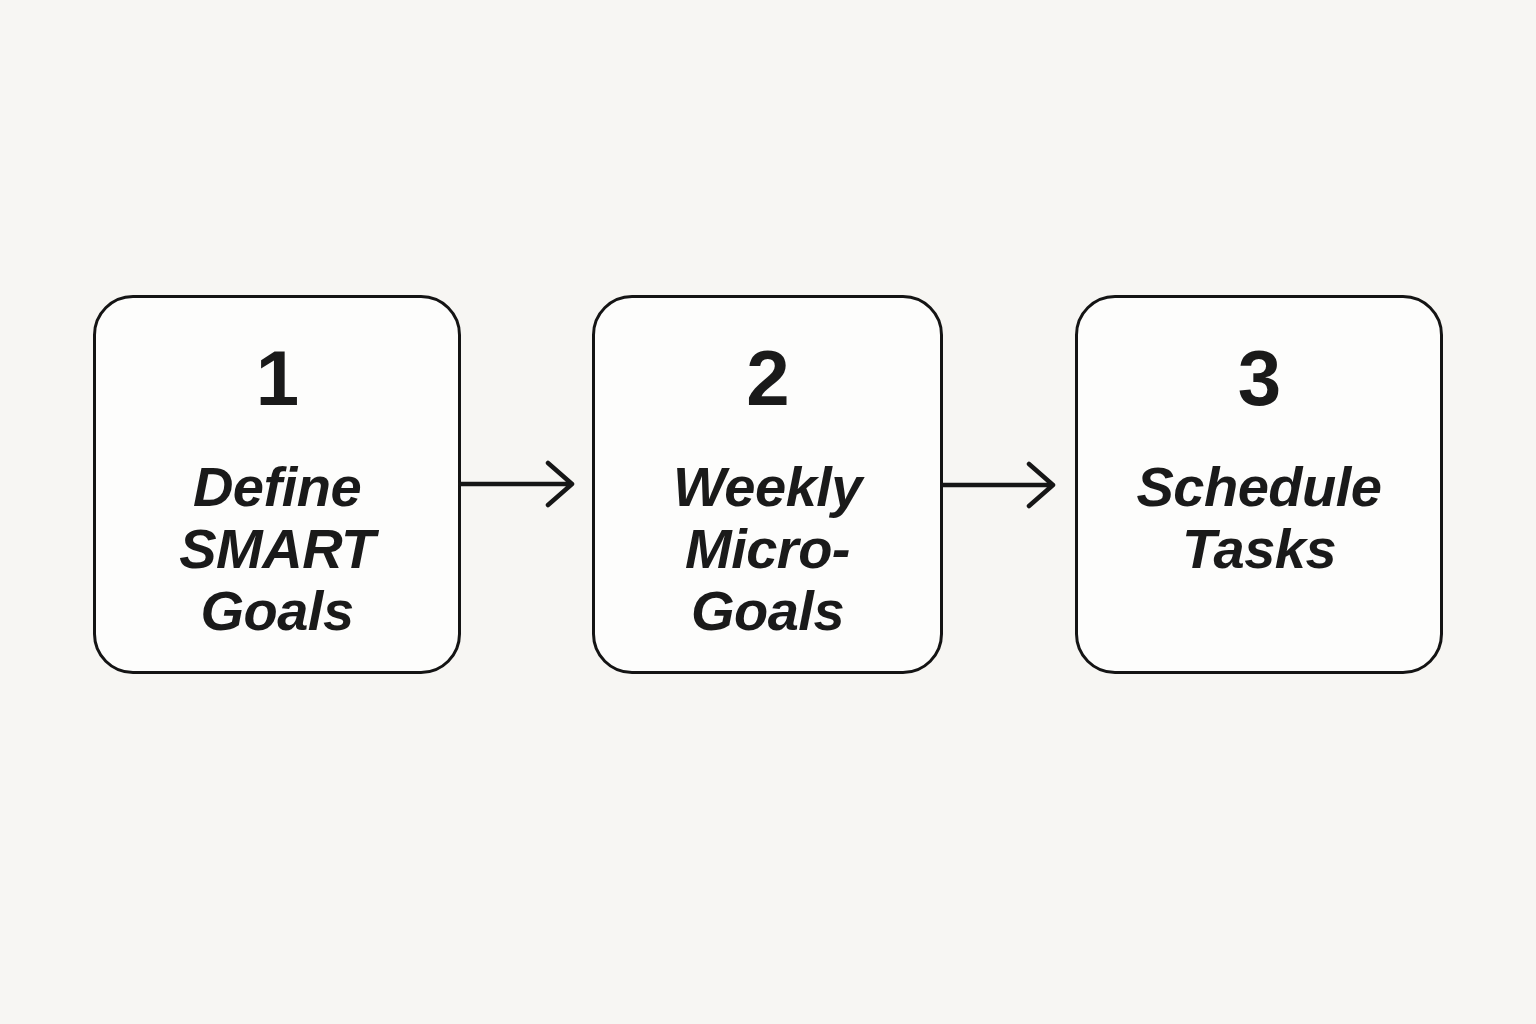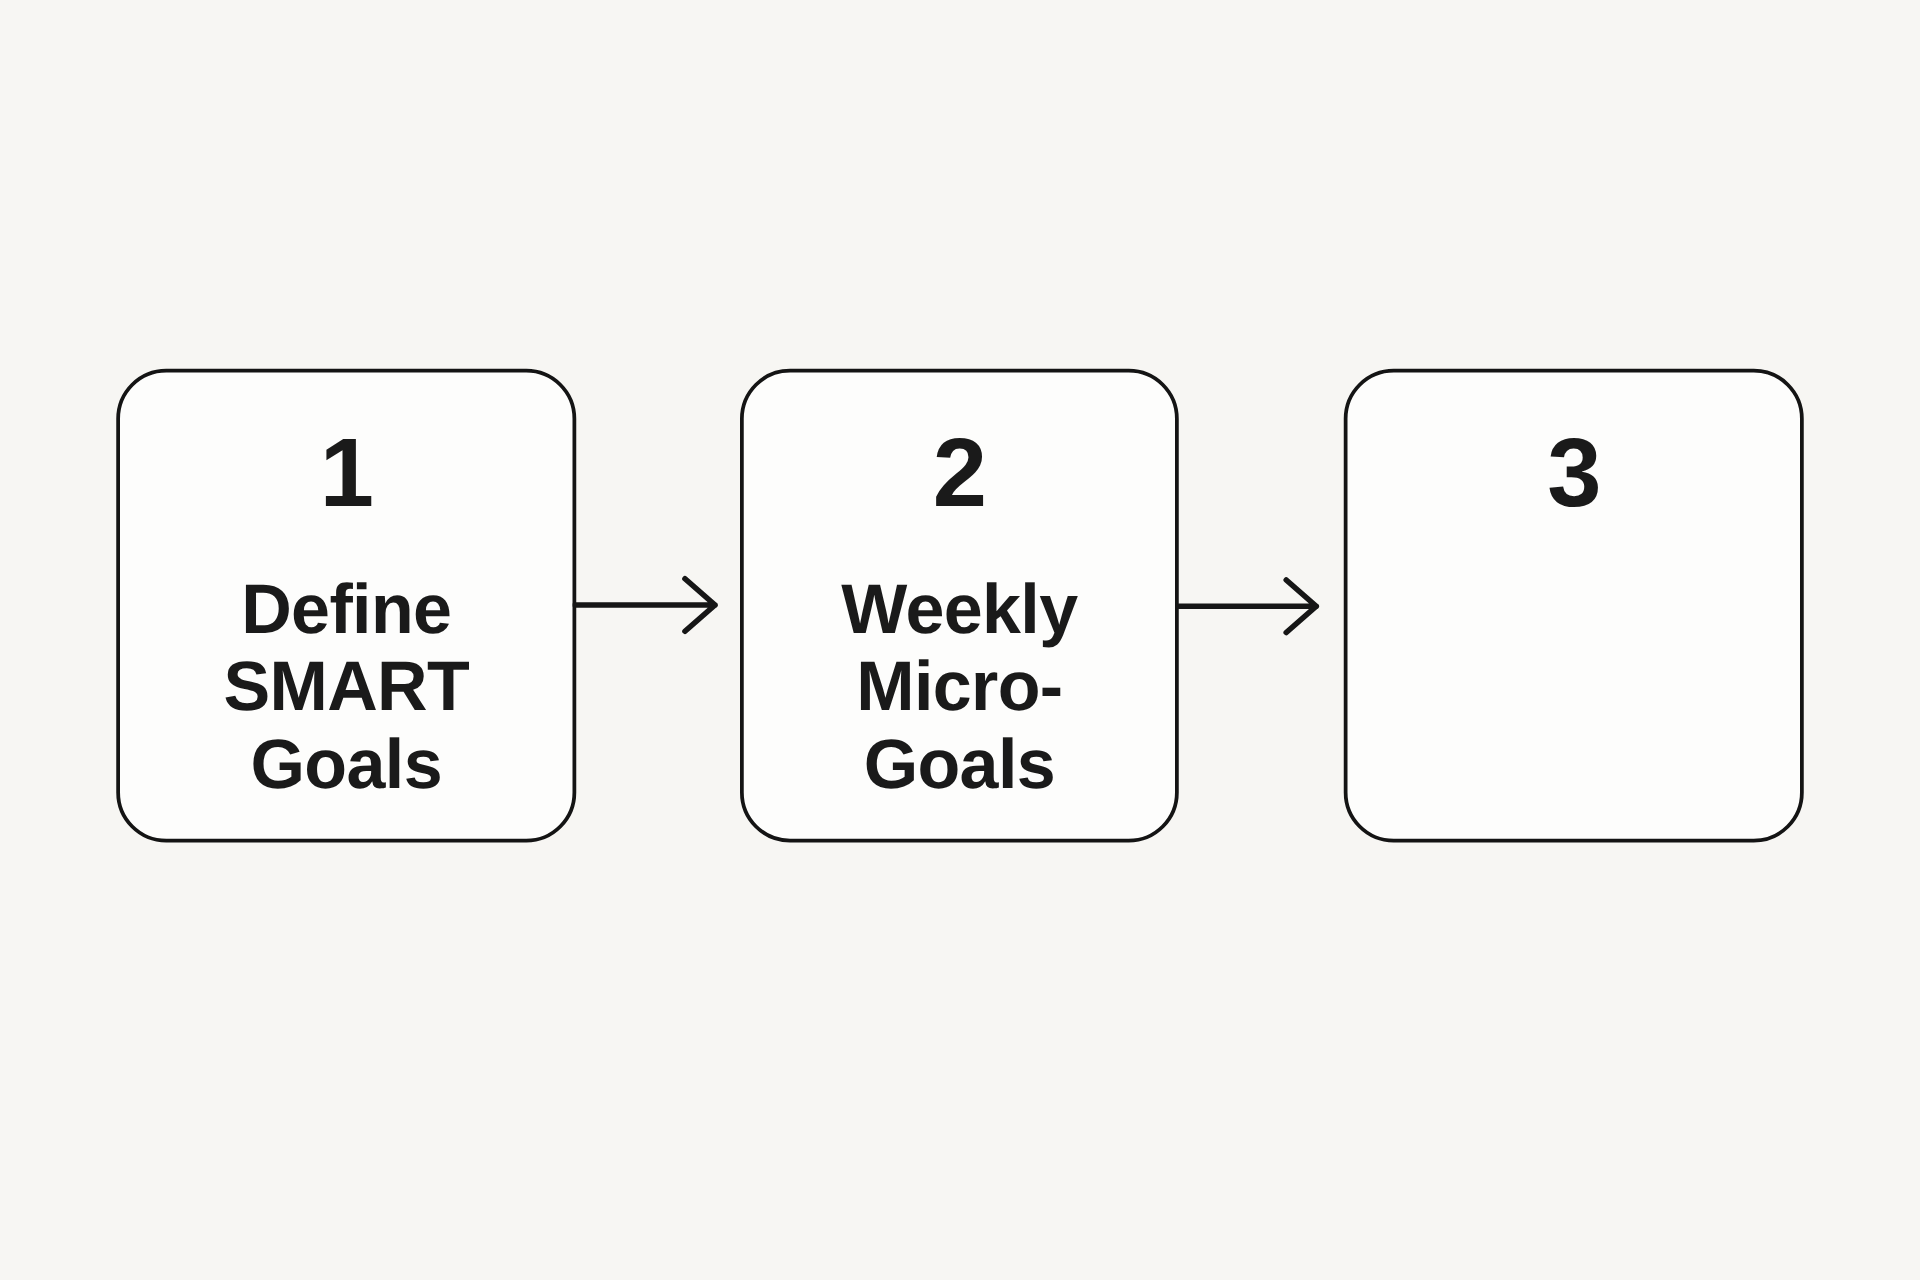--- a/index.html
+++ b/index.html
@@ -43,20 +43,21 @@
     letter-spacing: -1px;
   }
   .step-label {
     margin-top: 32px;
     font-size: 56px;
     font-weight: bold;
     color: #1a1a1a;
     line-height: 62px;
     letter-spacing: -0.5px;
     white-space: pre-line;
+    font-style: italic;
   }
   .arrow {
     position: absolute;
     top: 455px;
   }
   .arrow.arrow-1 { left: 458px; }
   .arrow.arrow-2 { left: 941px; }
 </style>
 </head>
 <body>
@@ -80,15 +81,17 @@
 Micro-
 Goals</div>
   </div>
 
   <svg class="arrow arrow-2" width="120" height="60" viewBox="0 0 120 60">
     <path d="M 2 30 L 112 30 M 88 9 L 112 30 L 88 51" fill="none" stroke="#161616" stroke-width="4.5" stroke-linecap="round" stroke-linejoin="round"></path>
   </svg>
 
   <div class="step-box box-3">
     <div class="step-number">3</div>
+    <div class="step-label">Schedule
+Tasks</div>
   </div>
 
 </div>
 
 </body></html>

